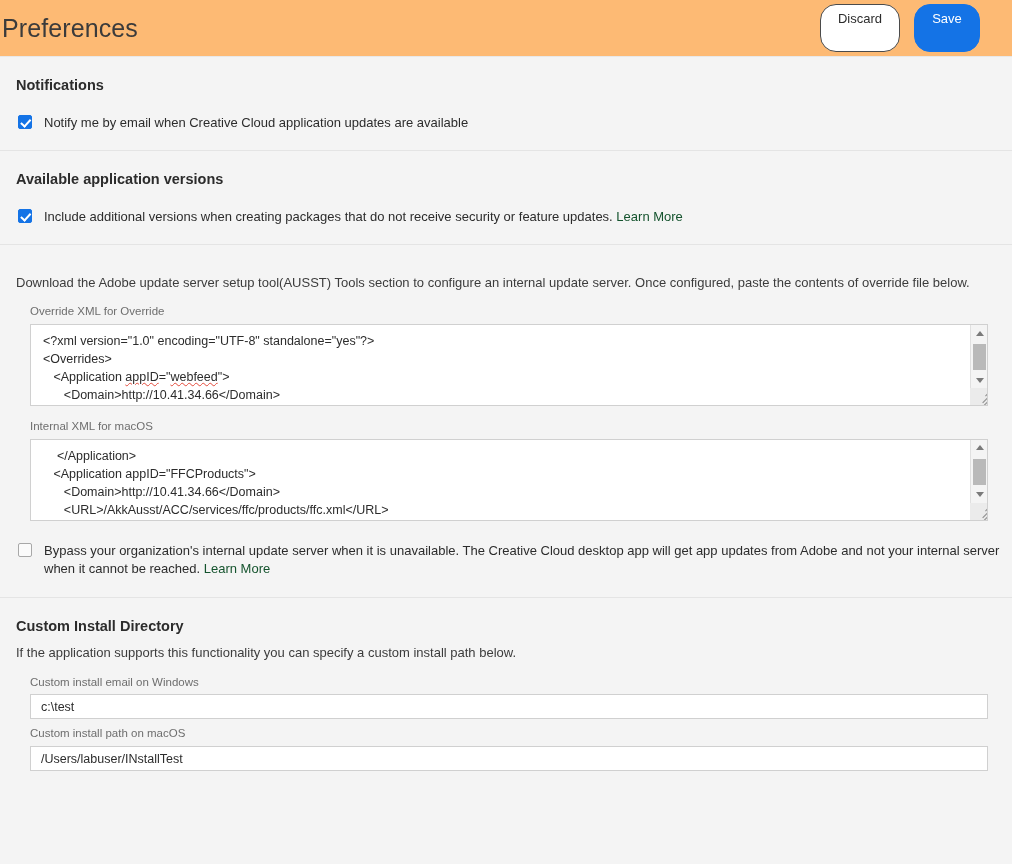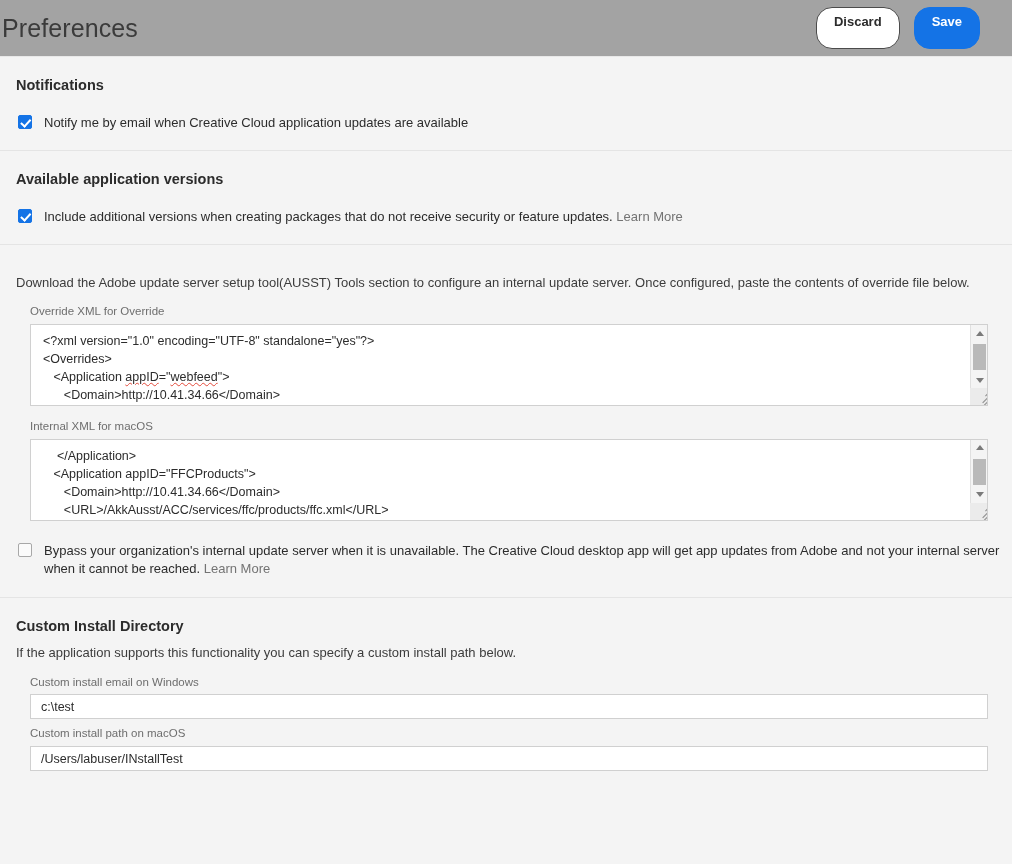--- a/index.html
+++ b/index.html
@@ -10,21 +10,21 @@
     background: #f4f4f4;
     font-family: "Liberation Sans", sans-serif;
     color: #2c2c2c;
     -webkit-font-smoothing: antialiased;
   }
 
   
   .header {
     position: relative;
     height: 56px;
-    background: #a3a3a3;
+    background: #fdba74;
     display: flex;
     align-items: center;
     padding: 0 32px 0 0;
   }
   .page-title {
     font-size: 25px;
     font-weight: 300;
     color: #3b3b3b;
     letter-spacing: 0.1px;
     padding-left: 2px;
@@ -33,23 +33,23 @@
   }
   .header-actions {
     margin-left: auto;
     display: flex;
     align-items: center;
     gap: 14px;
   }
   .btn {
     font-family: "Liberation Sans", sans-serif;
     font-size: 13px;
-    font-weight: 700;
+    font-weight: 400;
     border-radius: 16px;
-    height: 42px;
+    height: 48px;
     padding: 0 17px;
     line-height: 28px;
     cursor: pointer;
     white-space: nowrap;
     user-select: none;
   }
   .btn-secondary {
     background: #ffffff;
     border: 1.6px solid #4b4b4b;
     color: #2c2c2c;
@@ -122,21 +122,21 @@
     background: #fbfbfb;
     border: 1.4px solid #a8a8a8;
   }
   .check-label {
     font-size: 13px;
     color: #2c2c2c;
     line-height: 1.42;
     max-width: 960px;
   }
   a.link {
-    color: #737373;
+    color: #14532d;
     text-decoration: none;
     cursor: pointer;
   }
 
   
   .field-label {
     font-size: 11.5px;
     color: #6e6e6e;
     margin: 0 0 5px 14px;
     line-height: 1.2;

